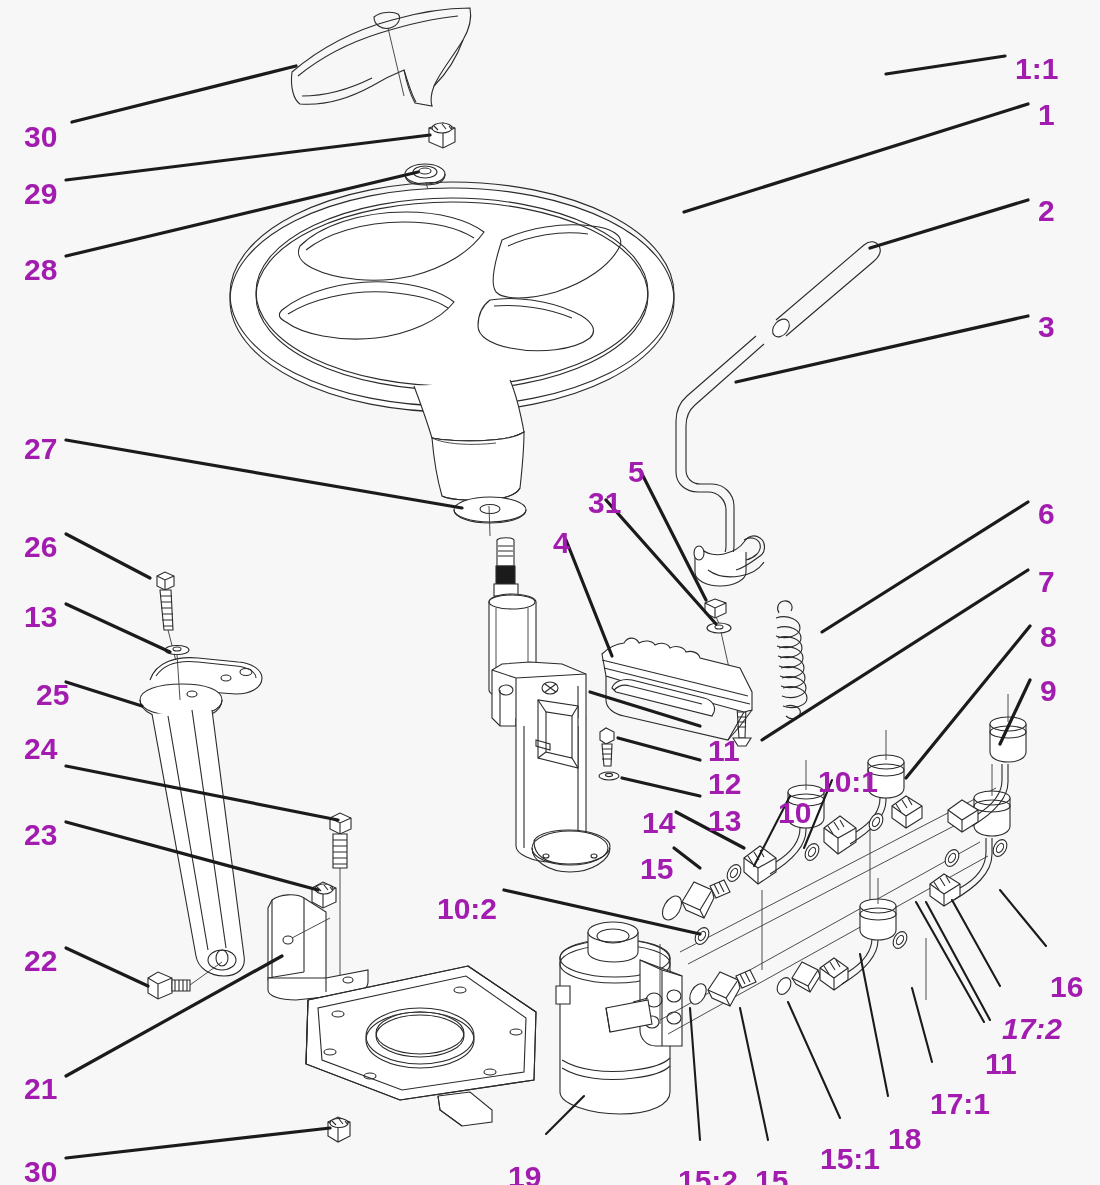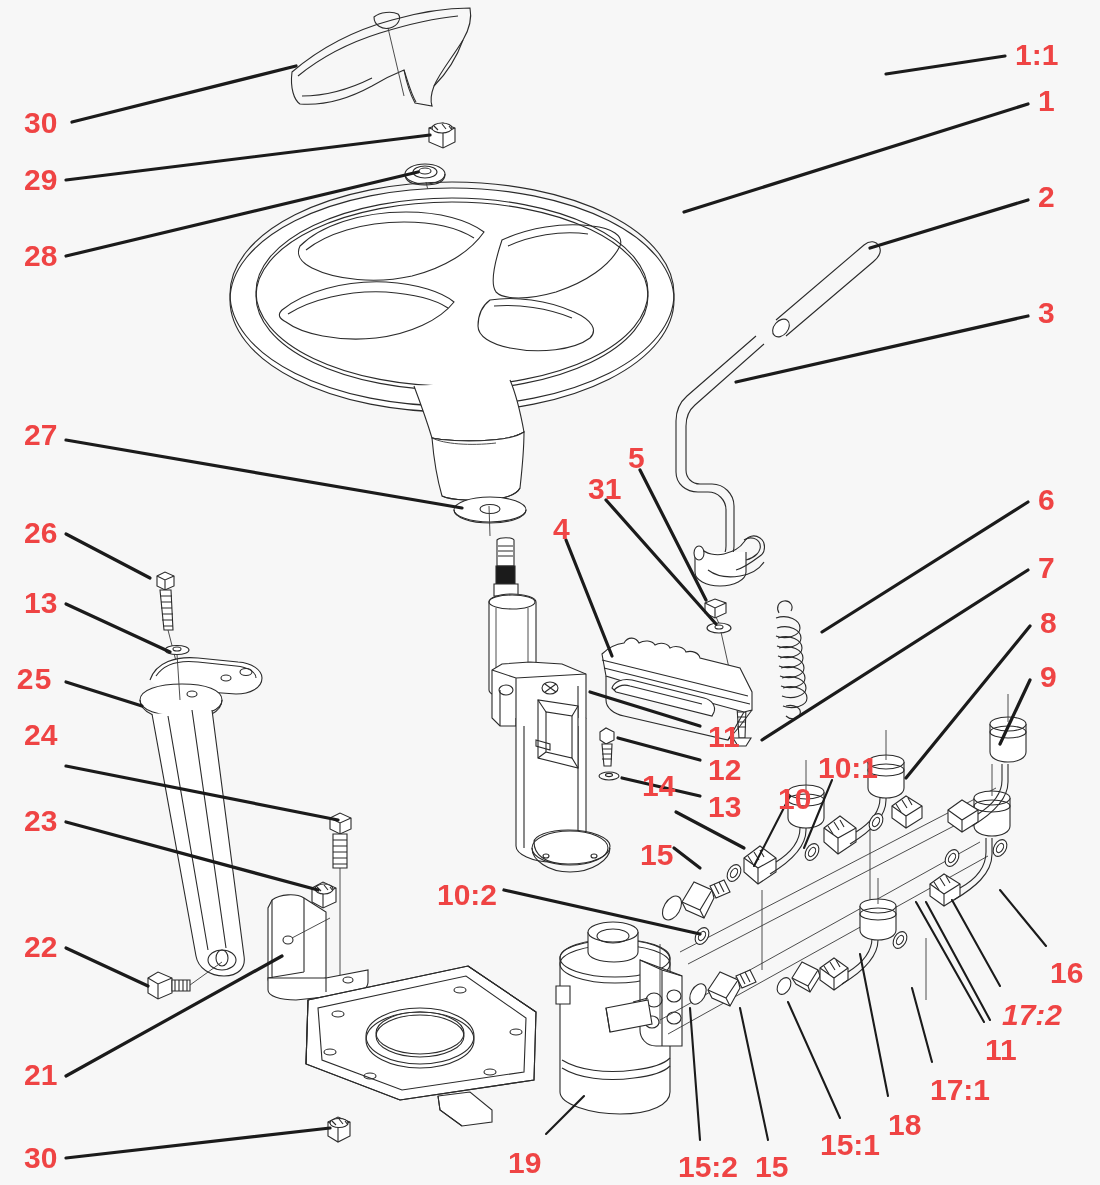--- a/index.html
+++ b/index.html
@@ -25,25 +25,26 @@
     position: absolute;
     left: 0; top: 0;
     width: 1100px;
     height: 1185px;
   }
   .callout-label {
     position: absolute;
     font-family: "Liberation Sans", sans-serif;
     font-size: 30px;
     font-weight: 700;
-    color: #ef4444;
+    color: #a21caf;
     letter-spacing: 0px;
     white-space: nowrap;
     line-height: 1;
     user-select: none;
+    margin-top: 14px;
   }
   .thin { stroke: #2b2b2b; stroke-width: 1.1; fill: none; }
   .hair { stroke: #3a3a3a; stroke-width: 0.9; fill: none; }
   .leader { stroke: #1b1b1b; stroke-width: 3.2; fill: none; stroke-linecap: round; }
   .leader-thin { stroke: #1b1b1b; stroke-width: 2.1; fill: none; stroke-linecap: round; }
   .fillw { fill: #ffffff; }
   .fillk { fill: #1b1b1b; }
 </style>
 </head>
 <body>
@@ -574,33 +575,33 @@
     <div class="callout-label" style="left:755px; top:1152px;">15</div>
     <div class="callout-label" style="left:678px; top:1152px;">15:2</div>
     <div class="callout-label" style="left:508px; top:1148px;">19</div>
 
     <div class="callout-label" style="left:24px; top:108px;">30</div>
     <div class="callout-label" style="left:24px; top:165px;">29</div>
     <div class="callout-label" style="left:24px; top:241px;">28</div>
     <div class="callout-label" style="left:24px; top:420px;">27</div>
     <div class="callout-label" style="left:24px; top:518px;">26</div>
     <div class="callout-label" style="left:24px; top:588px;">13</div>
-    <div class="callout-label" style="left:16px; top:666px;font-family:Liberation Mono, monospace;">25</div>
+    <div class="callout-label" style="left:36px; top:666px;">25</div>
     <div class="callout-label" style="left:24px; top:720px;">24</div>
     <div class="callout-label" style="left:24px; top:806px;">23</div>
     <div class="callout-label" style="left:24px; top:932px;">22</div>
     <div class="callout-label" style="left:24px; top:1060px;">21</div>
     <div class="callout-label" style="left:24px; top:1143px;">30</div>
 
     <div class="callout-label" style="left:628px; top:443px;">5</div>
     <div class="callout-label" style="left:588px; top:474px;">31</div>
     <div class="callout-label" style="left:553px; top:514px;">4</div>
     <div class="callout-label" style="left:708px; top:722px;">11</div>
     <div class="callout-label" style="left:708px; top:755px;">12</div>
     <div class="callout-label" style="left:708px; top:792px;">13</div>
-    <div class="callout-label" style="left:642px; top:771px;">14</div>
+    <div class="callout-label" style="left:642px; top:794px;">14</div>
     <div class="callout-label" style="left:640px; top:840px;">15</div>
     <div class="callout-label" style="left:778px; top:784px;">10</div>
     <div class="callout-label" style="left:818px; top:753px;">10:1</div>
     <div class="callout-label" style="left:437px; top:880px;">10:2</div>
   </div>
 
 </div>
 
 </body></html>

